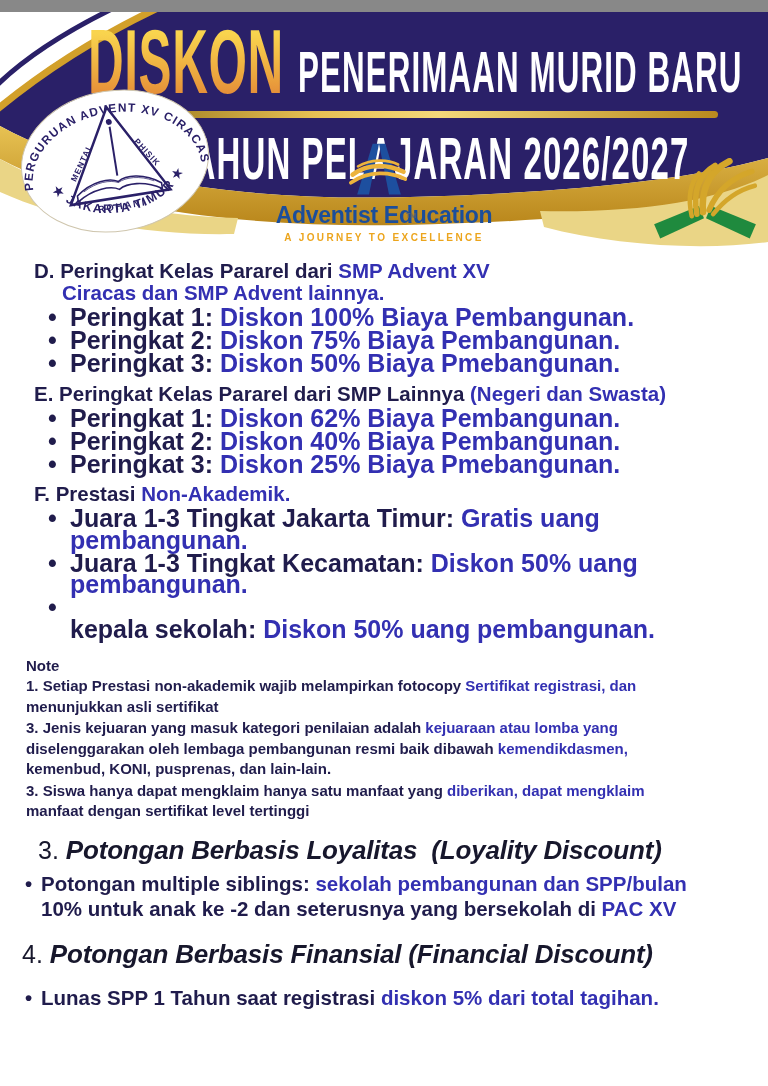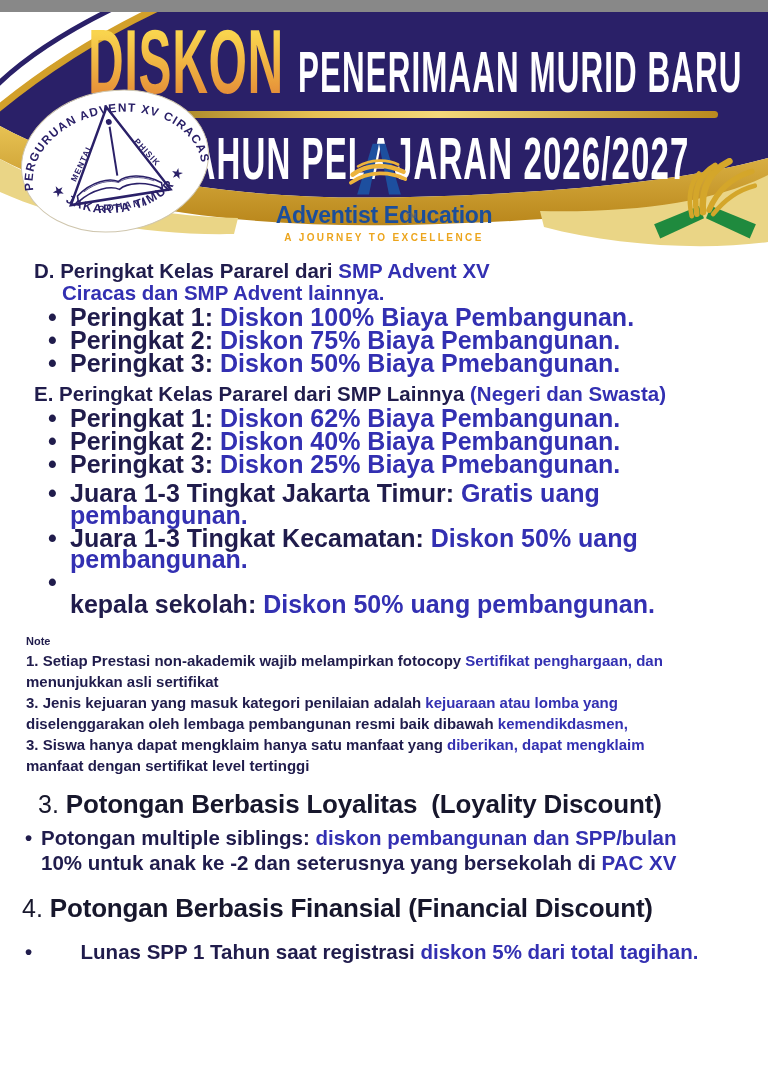--- a/index.html
+++ b/index.html
@@ -54,33 +54,33 @@
   main{padding:6px 30px 0 34px;font-weight:700;}
   .c-dark{color:var(--dark);}
   .c-blue{color:var(--blue);}
   .sec{margin-bottom:8px;}
   .h{font-size:20.5px;line-height:22px;margin:0 0 3px 0;padding-left:28px;text-indent:-28px;font-weight:700;}
   .bl{list-style:none;margin:0;padding:0;}
   .bl li{position:relative;font-size:25px;line-height:21.5px;padding-left:36px;margin-bottom:1.5px;}
   .bl li::before{content:"\2022";position:absolute;left:14px;color:var(--dark);}
 
   .note{margin:16px 0 0 -8px;margin-right:-18px;}
-  .note-title{font-size:11px;line-height:20px;color:var(--dark);}
+  .note-title{font-size:15px;line-height:20px;color:var(--dark);}
   .note-item{font-size:15px;line-height:20.5px;margin-bottom:1px;}
 
   .big{margin-top:12px;}
   .bigh{display:flex;align-items:baseline;font-weight:400;margin-left:4px;}
   .big-num{font-size:25px;color:var(--black);margin-right:7px;line-height:32px;}
-  .big-title{font-size:26px;font-weight:700;color:var(--black);line-height:32px;letter-spacing:-.2px;white-space:pre-wrap;}
+  .big-title{font-size:26px;font-weight:700;color:var(--black);line-height:32px;letter-spacing:-.2px;white-space:pre-wrap;font-style:italic;}
   .big-bl{margin-left:-9px;margin-top:5px;}
   .big-bl li{font-size:20.5px;line-height:25px;padding-left:16px;}
   .big-bl li::before{left:0;}
   .fin{margin-top:17px;}
   .fin .bigh{margin-left:-12px;}
-  .fin .big-bl{margin-top:15px;text-align:center;}
+  .fin .big-bl{margin-top:15px;}
 </style>
 </head>
 <body>
 
 <div class="page">
 
   <header class="header">
     <svg class="banner-bg" viewBox="0 0 768 242" preserveAspectRatio="none" aria-hidden="true">
       <defs>
         <linearGradient id="gg" x1="0" y1="0" x2="0" y2="1">
@@ -167,41 +167,42 @@
     <section class="sec">
       <h2 class="h"><span class="c-dark">E. Peringkat Kelas Pararel dari SMP Lainnya </span><span class="c-blue">(Negeri dan Swasta)</span></h2>
       <ul class="bl">
         <li><span class="c-dark">Peringkat 1: </span><span class="c-blue">Diskon 62% Biaya Pembangunan.</span></li>
         <li><span class="c-dark">Peringkat 2: </span><span class="c-blue">Diskon 40% Biaya Pembangunan.</span></li>
         <li><span class="c-dark">Peringkat 3: </span><span class="c-blue">Diskon 25% Biaya Pmebangunan.</span></li>
       </ul>
     </section>
 
     <section class="sec">
+      <h2 class="h"><span class="c-dark">F. Prestasi </span><span class="c-blue">Non-Akademik.</span></h2>
       <ul class="bl">
         <li><span class="c-dark">Juara 1-3 Tingkat Jakarta Timur: </span><span class="c-blue">Gratis uang pembangunan.</span></li>
         <li><span class="c-dark">Juara 1-3 Tingkat Kecamatan: </span><span class="c-blue">Diskon 50% uang pembangunan.</span></li>
         <li><br><span class="c-dark">kepala sekolah: </span><span class="c-blue">Diskon 50% uang pembangunan.</span></li>
       </ul>
     </section>
 
     <section class="note">
       <div class="note-title">Note</div>
-      <div class="note-item"><span class="c-dark">1. Setiap Prestasi non-akademik wajib melampirkan fotocopy </span><span class="c-blue">Sertifikat penghargaan, dan</span><br><span class="c-dark">menunjukkan asli sertifikat</span></div>
-      <div class="note-item"><span class="c-dark">3. Jenis kejuaran yang masuk kategori penilaian adalah </span><span class="c-blue">kejuaraan atau lomba yang</span><br><span class="c-dark">diselenggarakan oleh lembaga pembangunan resmi baik dibawah </span><span class="c-blue">kemendikdasmen,</span><br></div>
+      <div class="note-item"><span class="c-dark">1. Setiap Prestasi non-akademik wajib melampirkan fotocopy </span><span class="c-blue">Sertifikat registrasi, dan</span><br><span class="c-dark">menunjukkan asli sertifikat</span></div>
+      <div class="note-item"><span class="c-dark">3. Jenis kejuaran yang masuk kategori penilaian adalah </span><span class="c-blue">kejuaraan atau lomba yang</span><br><span class="c-dark">diselenggarakan oleh lembaga pembangunan resmi baik dibawah </span><span class="c-blue">kemendikdasmen,</span><br><span class="c-dark">kemenbud, KONI, pusprenas, dan lain-lain.</span></div>
       <div class="note-item"><span class="c-dark">3. Siswa hanya dapat mengklaim hanya satu manfaat yang </span><span class="c-blue">diberikan, dapat mengklaim</span><br><span class="c-dark">manfaat dengan sertifikat level tertinggi</span></div>
     </section>
 
     <section class="big">
       <h2 class="bigh">
         <span class="big-num">3.</span>
         <span class="big-title">Potongan Berbasis Loyalitas  (Loyality Discount)</span>
       </h2>
       <ul class="bl big-bl">
-        <li><span class="c-dark">Potongan multiple siblings: </span><span class="c-blue">diskon pembangunan dan SPP/bulan</span><br><span class="c-dark">10% untuk anak ke -2 dan seterusnya yang bersekolah di </span><span class="c-blue">PAC XV</span></li>
+        <li><span class="c-dark">Potongan multiple siblings: </span><span class="c-blue">sekolah pembangunan dan SPP/bulan</span><br><span class="c-dark">10% untuk anak ke -2 dan seterusnya yang bersekolah di </span><span class="c-blue">PAC XV</span></li>
       </ul>
     </section>
 
     <section class="big fin">
       <h2 class="bigh">
         <span class="big-num">4.</span>
         <span class="big-title">Potongan Berbasis Finansial (Financial Discount)</span>
       </h2>
       <ul class="bl big-bl">
         <li><span class="c-dark">Lunas SPP 1 Tahun saat registrasi </span><span class="c-blue">diskon 5% dari total tagihan.</span></li>

